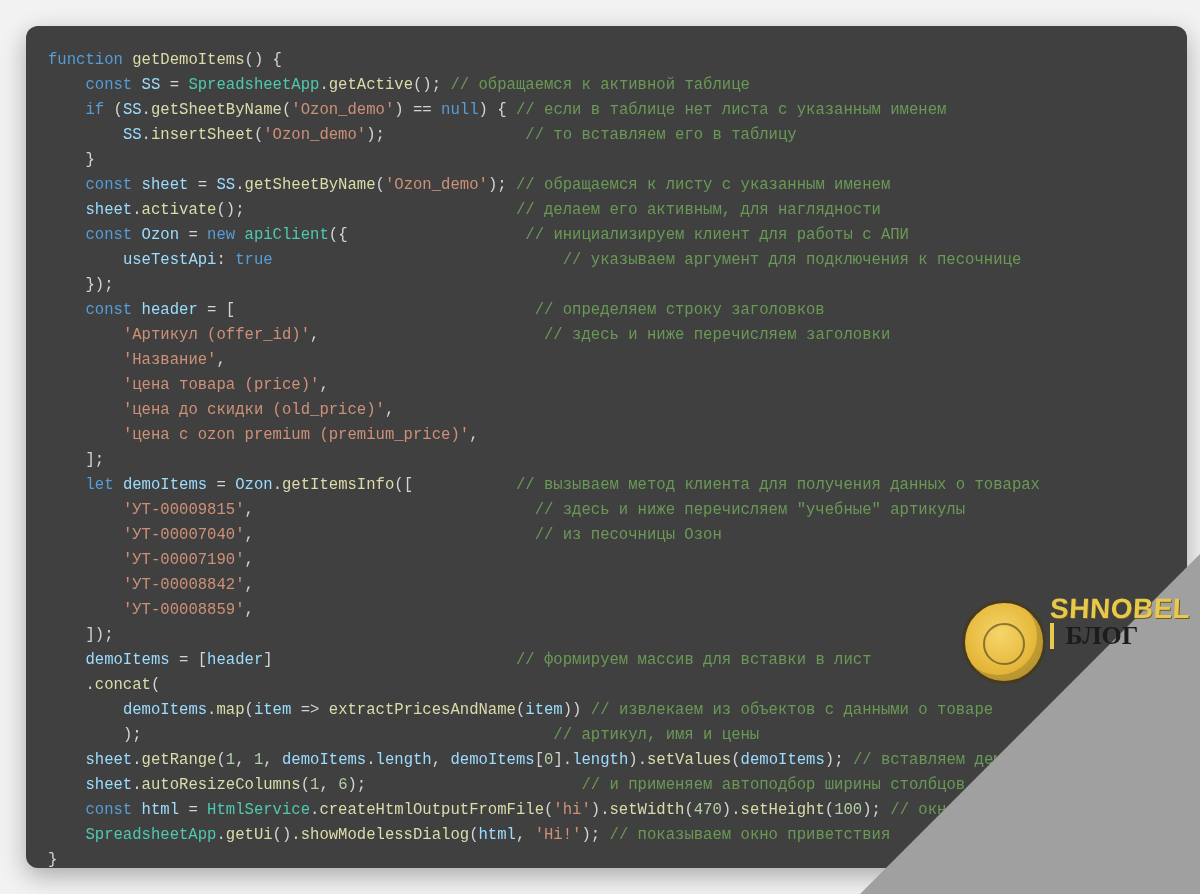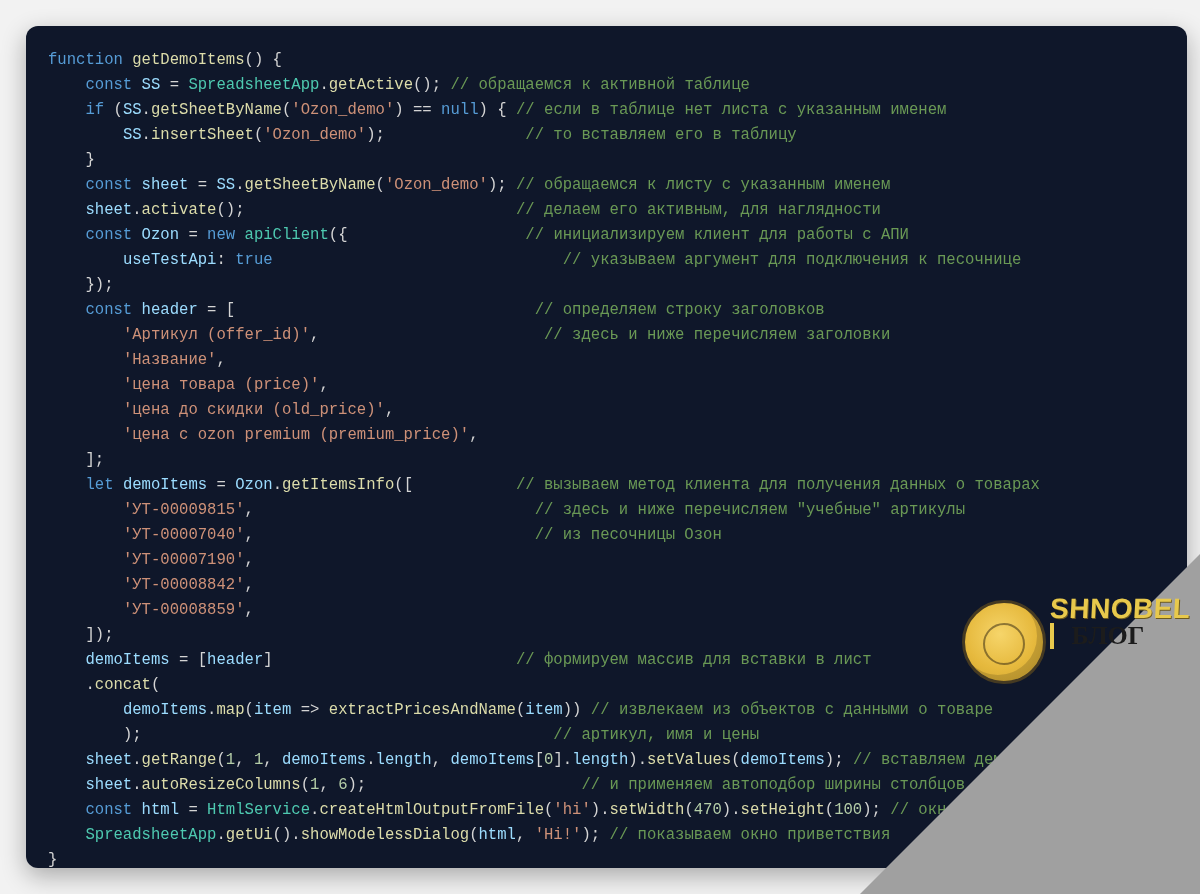--- a/index.html
+++ b/index.html
@@ -17,21 +17,21 @@
     height: 894px;
     background: #f2f2f2;
     box-sizing: border-box;
   }
   .editor {
     position: absolute;
     left: 26px;
     top: 26px;
     width: 1161px;
     height: 842px;
-    background: #0f172a;
+    background: #404040;
     border-radius: 12px;
     box-shadow: 0 8px 24px rgba(0,0,0,0.3);
     overflow: hidden;
     z-index: 1;
   }
   .corner-triangle {
     position: absolute;
     right: 0;
     bottom: 0;
     width: 0;
@@ -103,21 +103,21 @@
     letter-spacing: 0.5px;
     color: #e8c94c;
     text-shadow: 1px 1px 0 #6d5a1f;
     transform: skewX(-3deg);
   }
   .wm-blog {
     font-family: "Comic Sans MS", "Segoe Script", cursive;
     font-size: 26px;
     color: #1c1c1c;
     border-left: 4px solid #e8c94c;
-    padding-left: 18px;
+    padding-left: 12px;
     margin-top: 0;
     font-weight: 600;
   }
 </style>
 </head>
 <body>
 
 <div class="page">
 
   <div class="editor">

